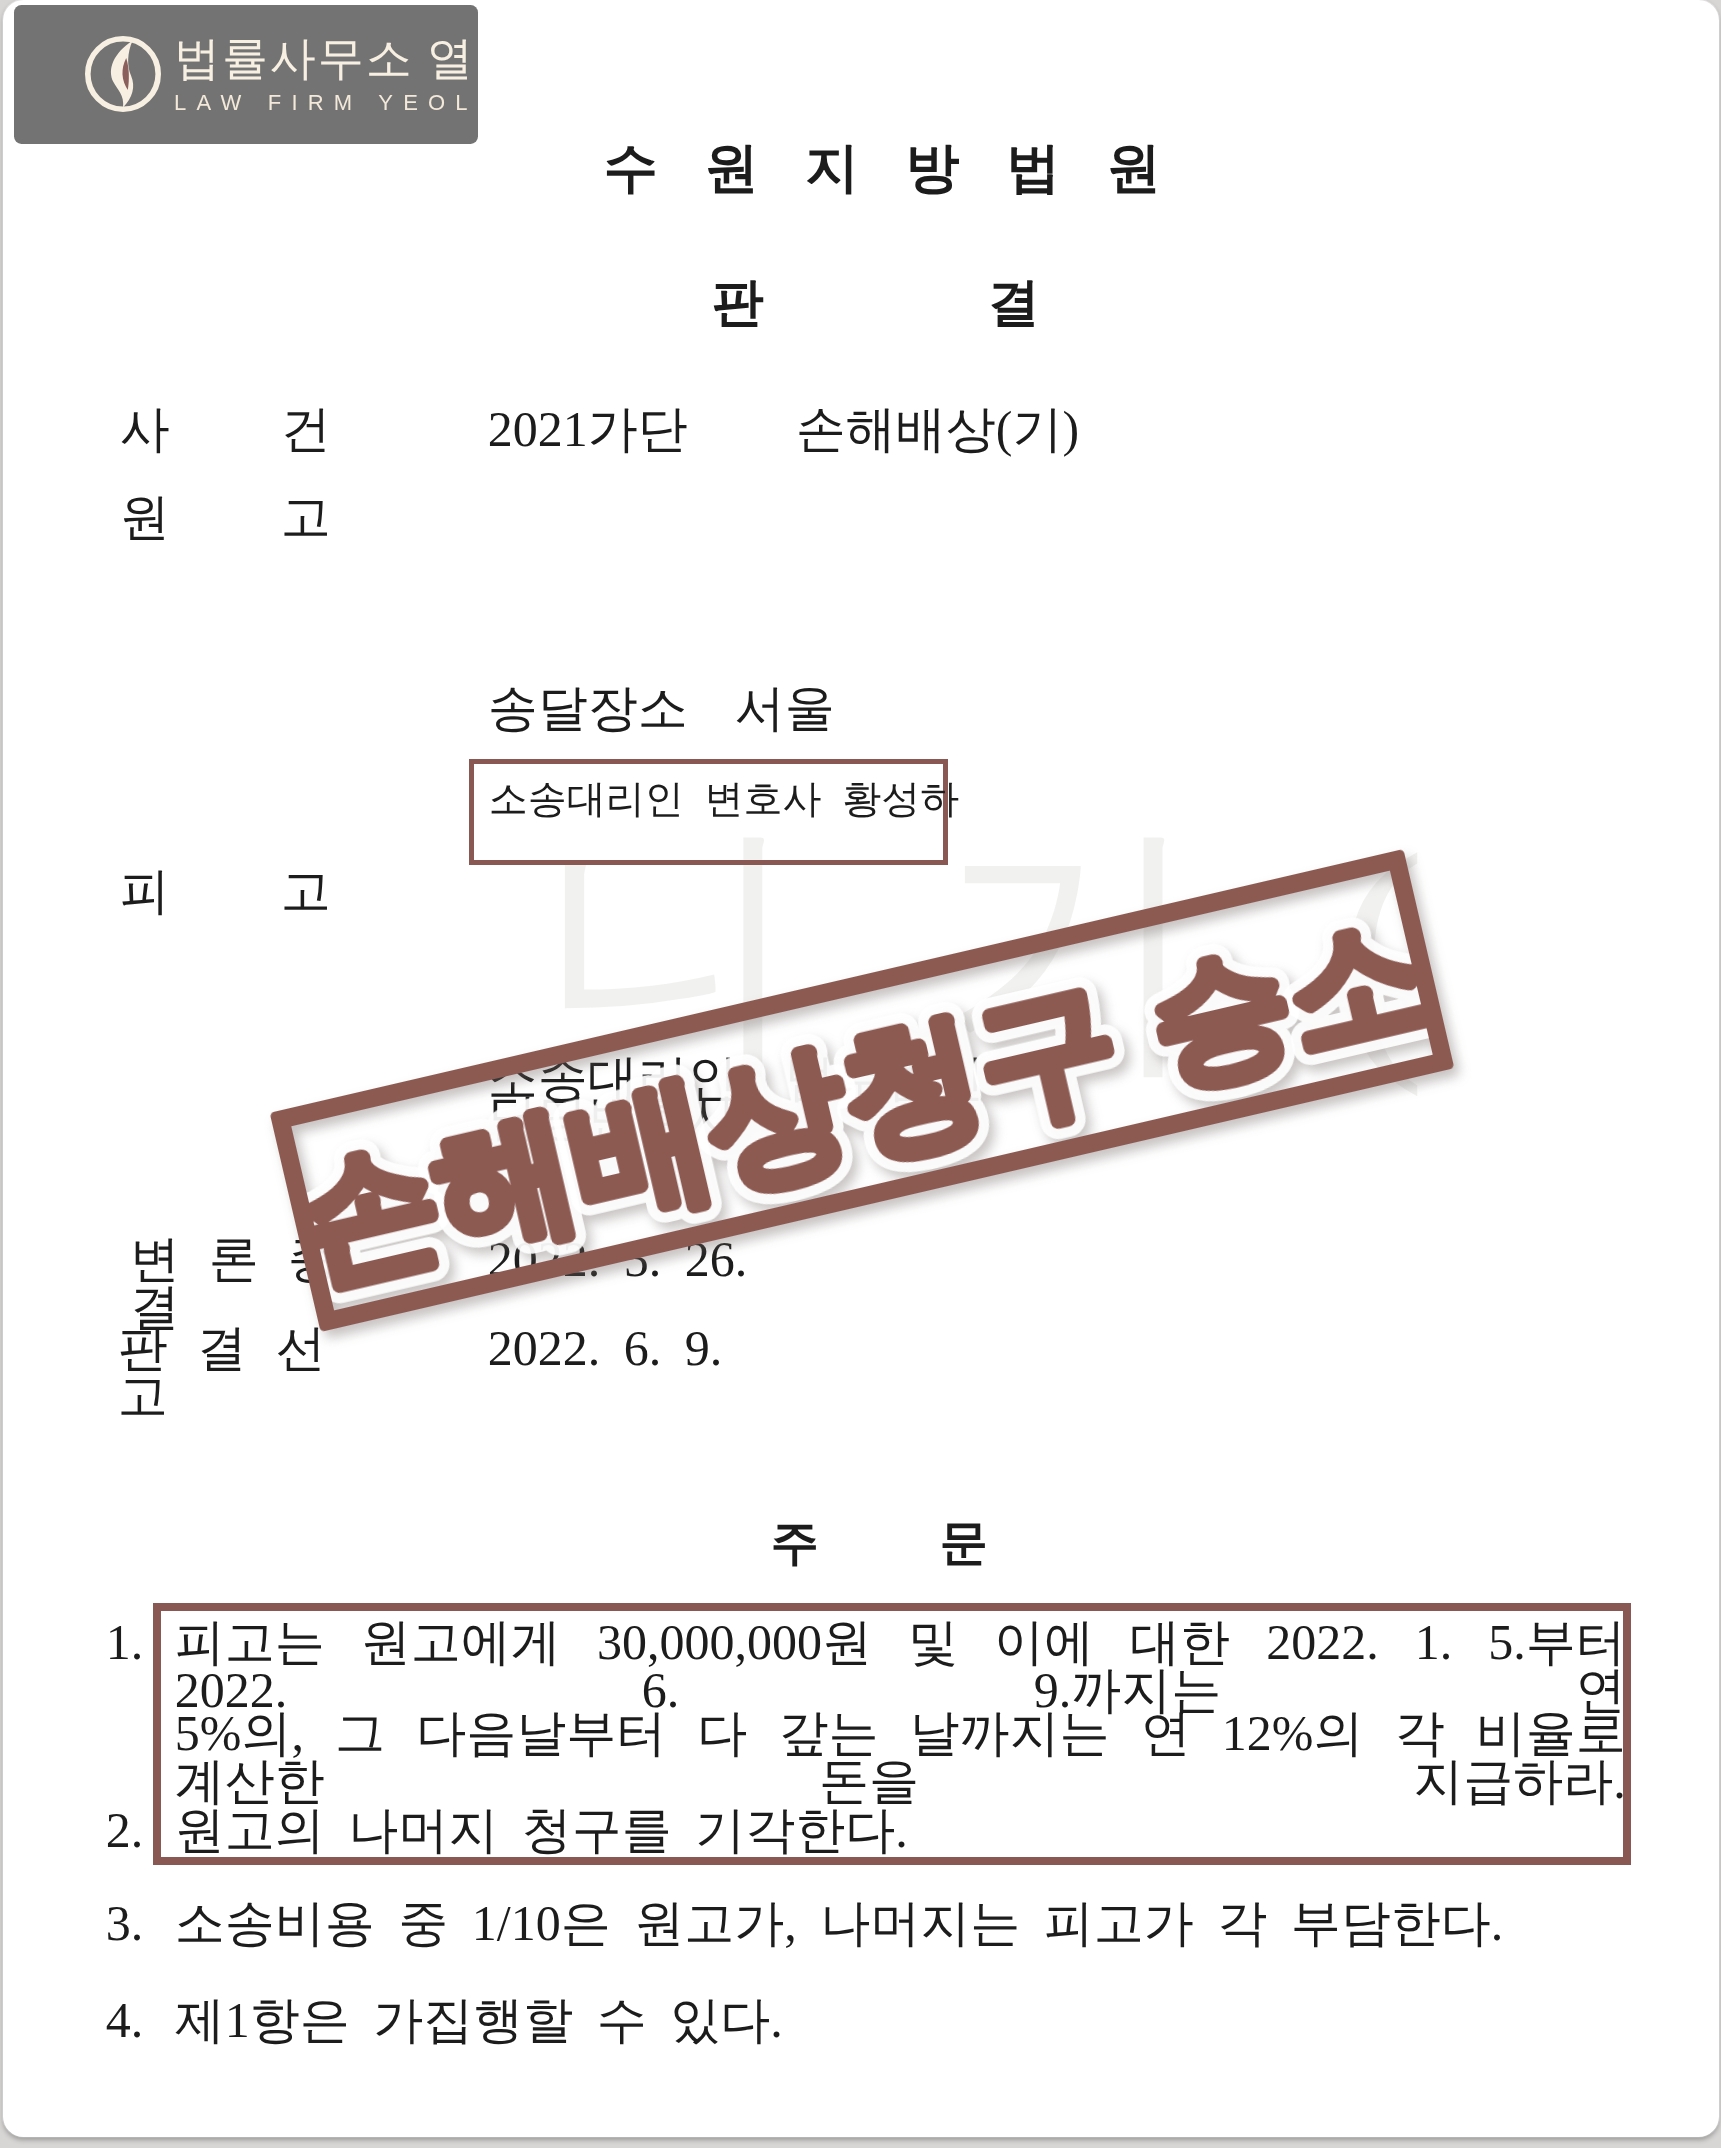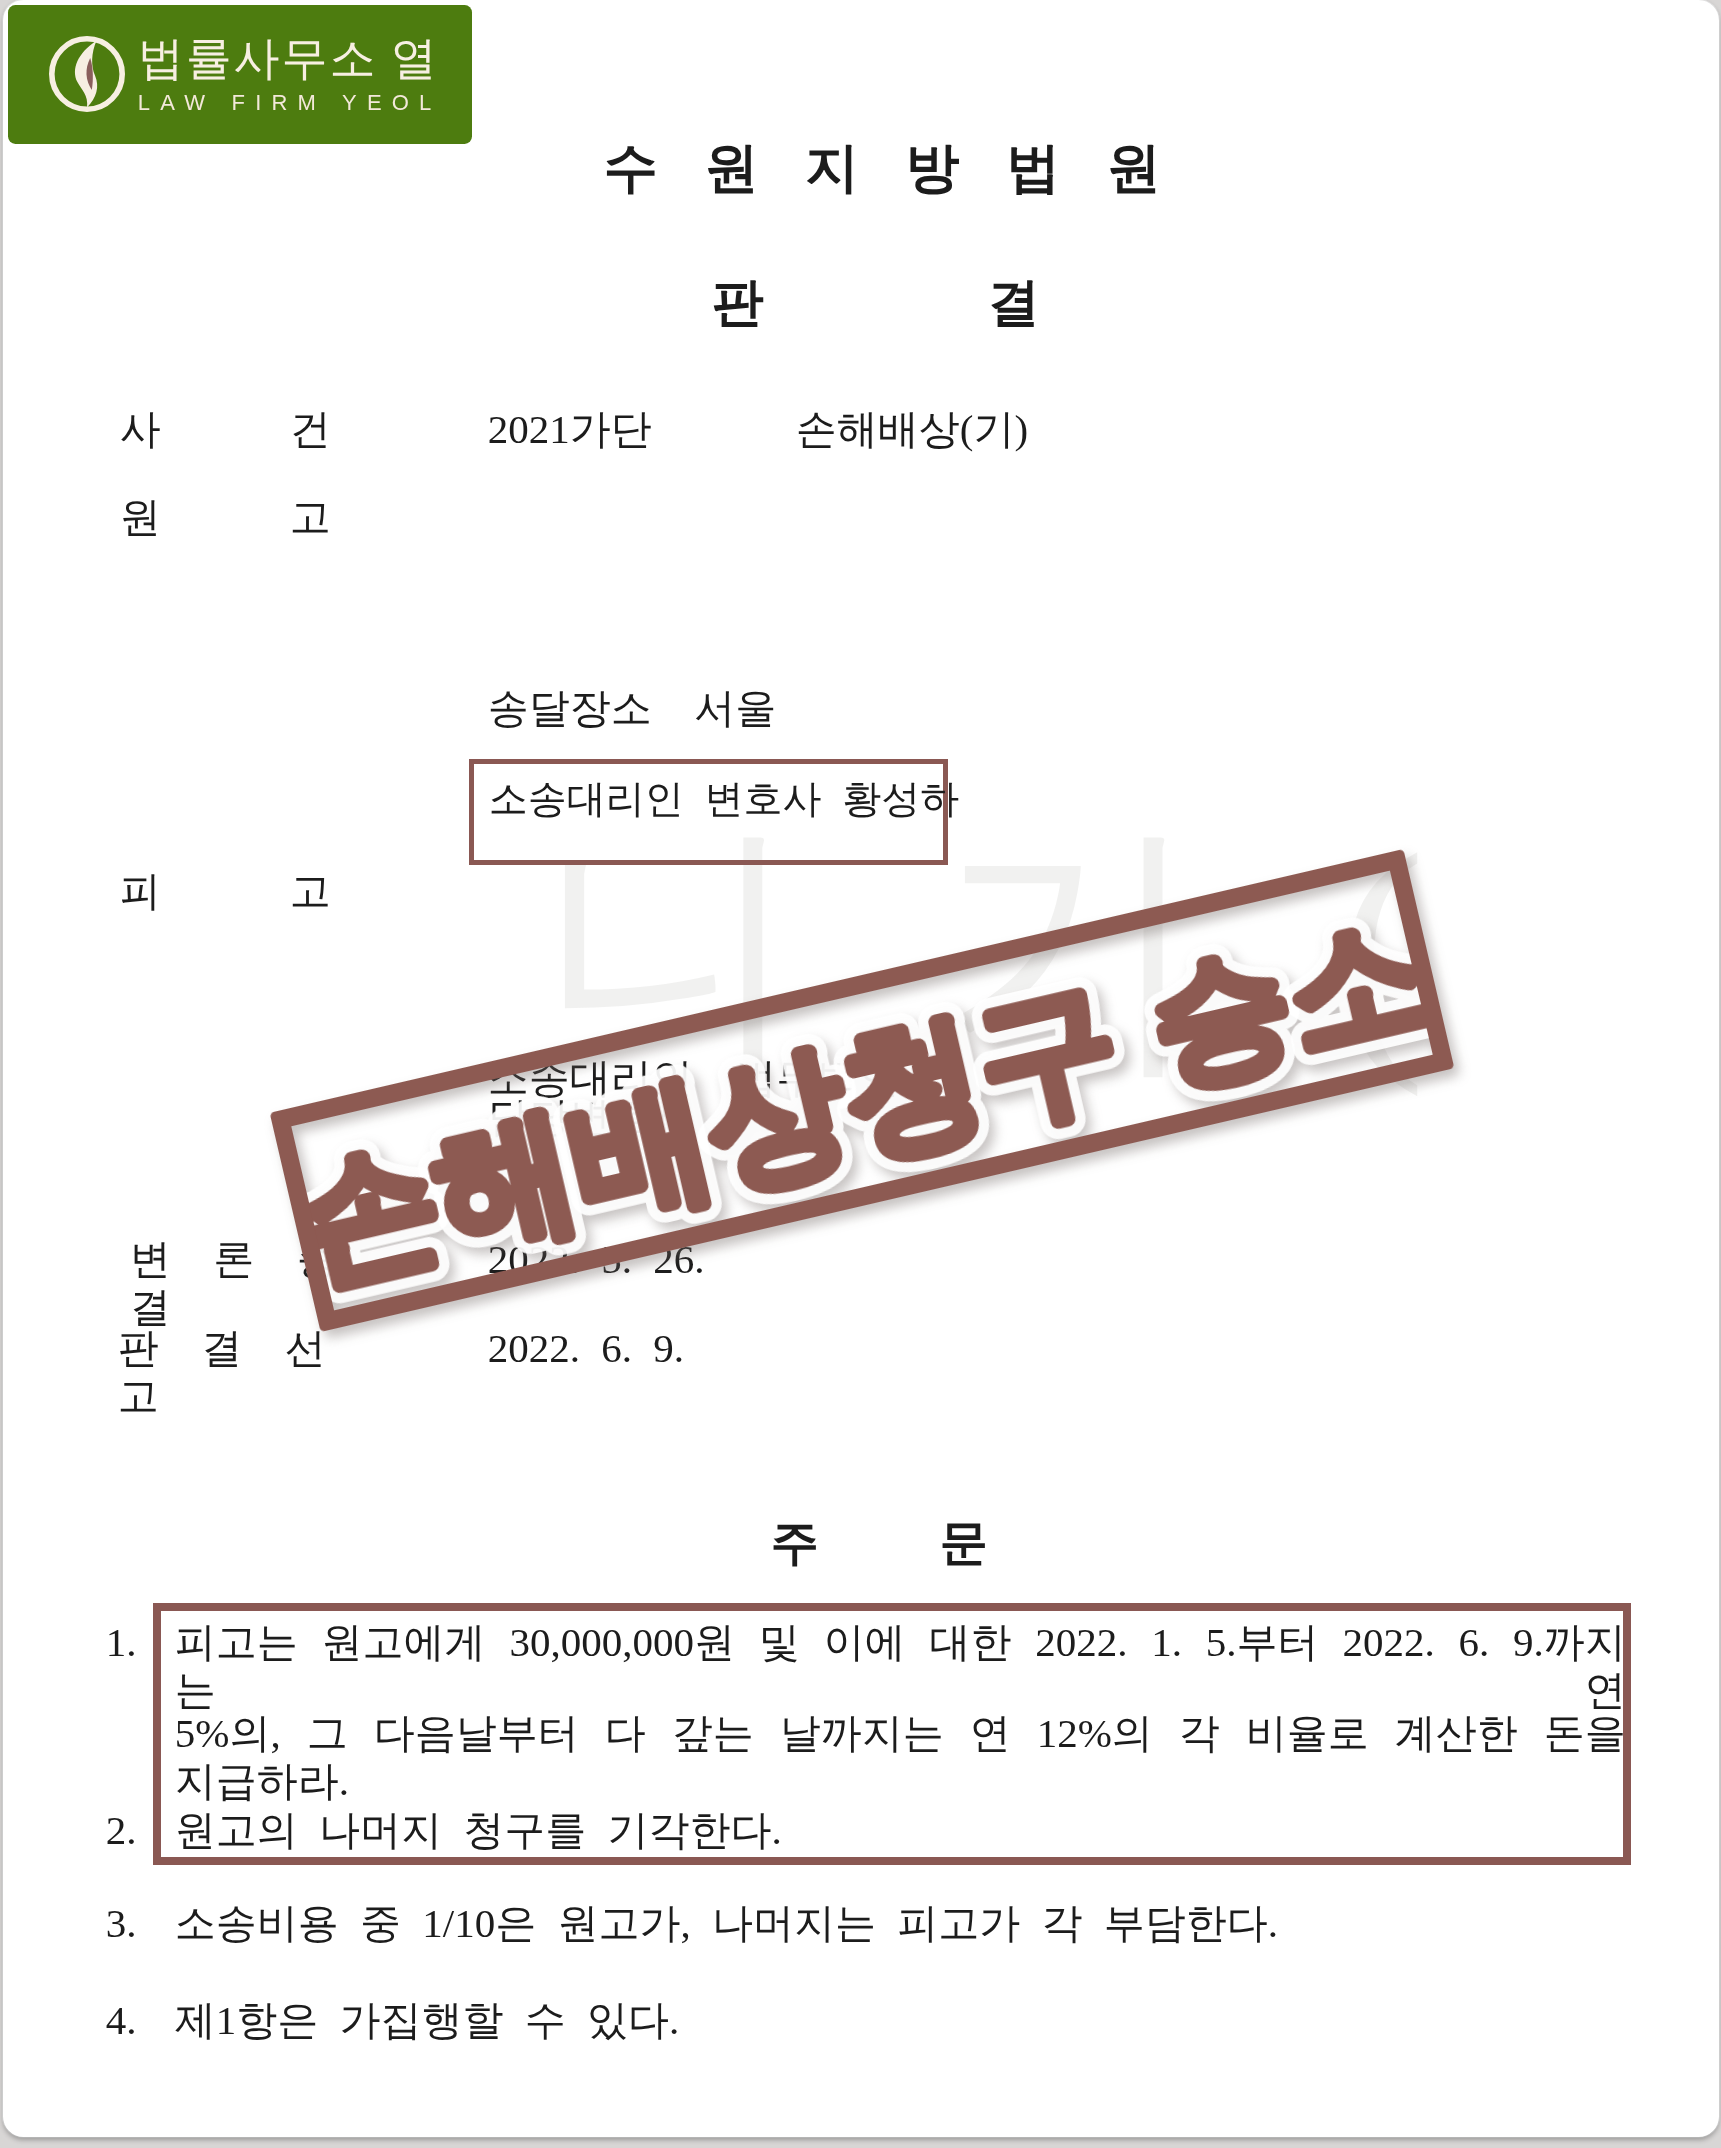--- a/index.html
+++ b/index.html
@@ -6,32 +6,33 @@
   .page{
     position:absolute;left:2.8px;top:0;width:1716px;height:2137px;
     background:#ffffff;border-radius:20.4px;
     box-shadow:0 2.8px 5.6px rgba(0,0,0,0.28), 0 0 0 0.9px #ececec;
     font-family:"Liberation Serif","DejaVu Serif",serif;
     color:#1c1c1c;
   }
   .abs{position:absolute;}
   
   .logo-box{
-    left:5px;top:4.6px;width:464px;height:139px;
-    background:#4d7c0f;border-radius:7.4px;
+    left:11px;top:4.6px;width:464px;height:139px;
+    background:#737373;border-radius:7.4px;
     display:flex;align-items:center;
     font-family:"Liberation Sans","DejaVu Sans",sans-serif;
     z-index:4;
+    justify-content:flex-end;
   }
   .logo-icon{margin-left:39px;width:80px;height:80px;flex:0 0 auto;}
   .logo-texts{margin-left:11px;display:flex;flex-direction:column;}
   .logo-ko{font-family:"Liberation Serif","DejaVu Serif",serif;font-size:46px;color:#f7efe2;letter-spacing:1.9px;line-height:54px;white-space:pre;}
   .logo-en{font-size:22px;color:#f3e9da;letter-spacing:10.2px;line-height:28px;margin-top:3px;white-space:pre;}
   
-  .doc-text{font-size:41px;line-height:48px;word-spacing:11px;white-space:pre;z-index:2;}
+  .doc-text{font-size:50px;line-height:48px;word-spacing:11px;white-space:pre;z-index:2;}
   .spread{text-align:justify;text-align-last:justify;white-space:normal;}
   .court-title{left:601px;top:136px;width:557px;font-size:54px;line-height:65px;font-weight:700;z-index:2;}
   .doc-title{left:709px;top:272px;width:328px;font-size:52px;line-height:61px;font-weight:700;z-index:2;}
   .label-2{left:117px;width:211px;}
   .label-4{left:115px;width:208px;}
   .val-col{left:485px;}
   .val-col2{left:793px;}
   .order-header{left:768px;top:1514px;width:217px;font-size:48px;line-height:58px;font-weight:700;z-index:2;}
   
   .counsel-box{

